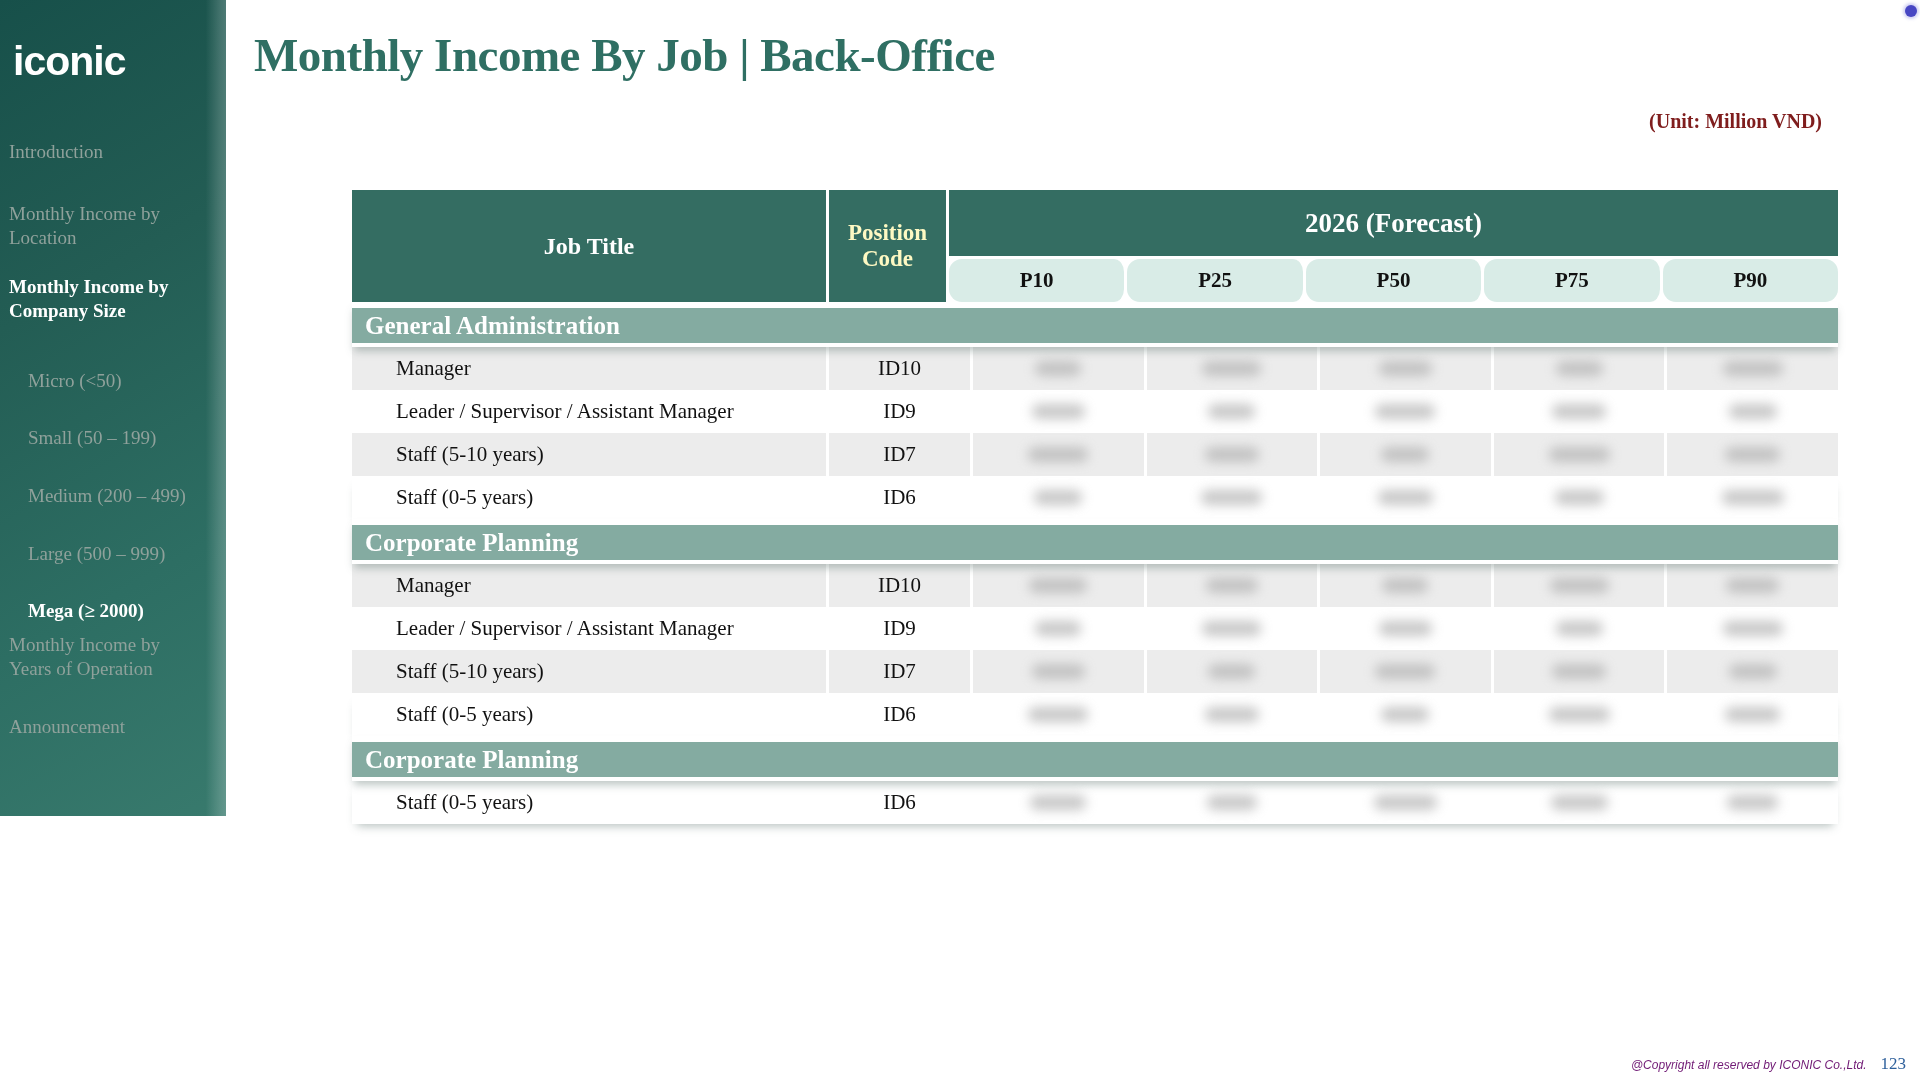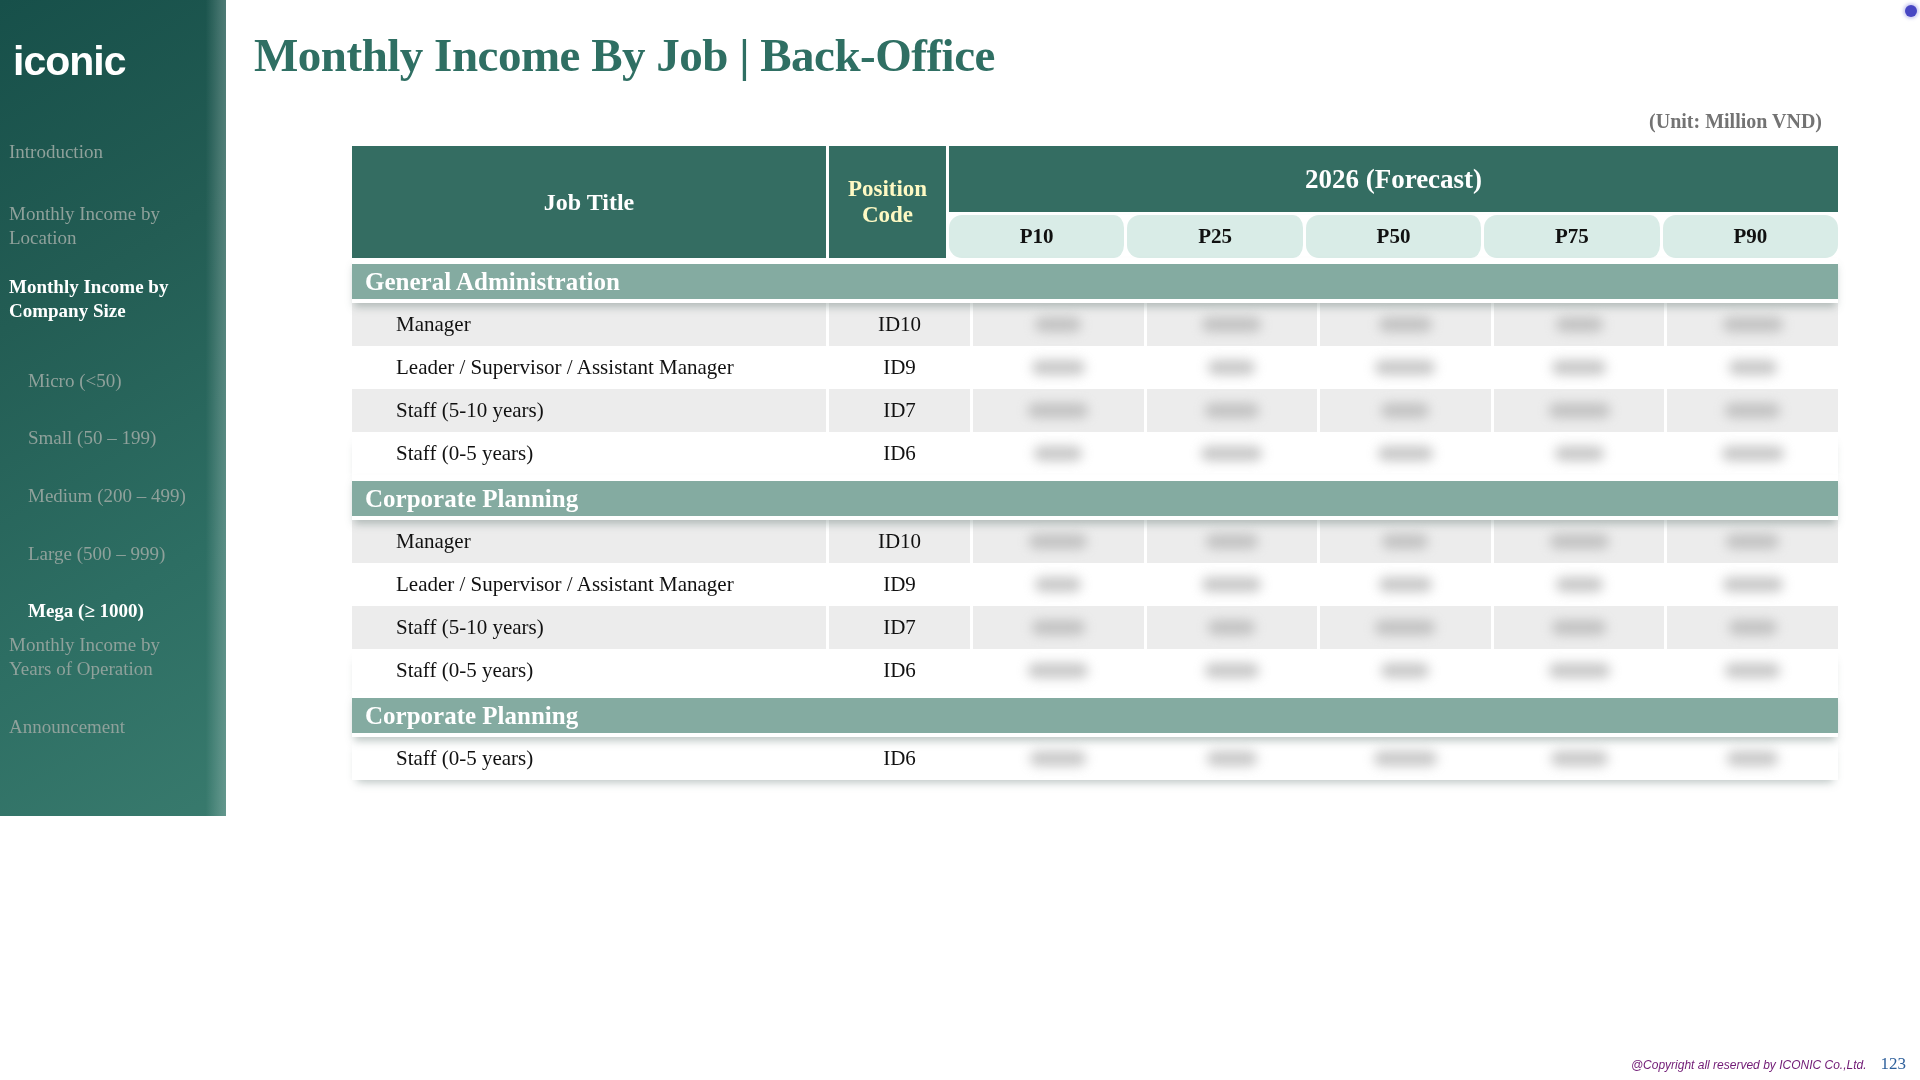--- a/index.html
+++ b/index.html
@@ -18,25 +18,25 @@
     letter-spacing:-1px; }
   .nav-item { position:absolute; left:9px; width:170px; font-size:19px;
     color:#8fa19b; line-height:1.28; cursor:pointer; }
   .nav-item.sub { left:28px;margin-top:19px; }
   .nav-item.active { color:#ffffff; font-weight:bold; }
 
   
   .title { position:absolute; left:254px; top:28px; font-size:47px; font-weight:bold;
     color:#2f6f63; letter-spacing:-0.5px; }
   .unit-note { position:absolute; right:98px; top:110px; font-size:20px;
-    font-weight:bold; color:#737373; }
+    font-weight:bold; color:#7f1d1d; }
 
   
   .table { position:absolute; left:352px; top:146px; width:1486px; background:#fff; }
-  .thead { display:flex; height:112px; }
+  .thead { display:flex; height:112px;margin-top:44px; }
   .th-job { width:477px; background:#346d62; color:#fff; font-weight:bold; font-size:24px;
     display:flex; align-items:center; justify-content:center; border-right:3px solid #fff; }
   .th-pos { width:120px; background:#346d62; color:#fef9c3; font-weight:bold; font-size:23px;
     display:flex; align-items:center; justify-content:center; text-align:center;
     border-right:3px solid #fff; line-height:1.15; padding:0 14px; }
   .th-right { flex:1; display:flex; flex-direction:column; }
   .th-year { height:69px; background:#346d62; color:#fff; font-weight:bold; font-size:27px;
     display:flex; align-items:center; justify-content:center; border-bottom:3px solid #fff; }
   .th-prow { display:flex; flex:1; }
   .th-p { flex:1; background:#d9ece7; color:#111; font-weight:bold; font-size:21px;
@@ -80,21 +80,21 @@
   <aside class="sidebar">
     <div class="logo">iconic</div>
     <nav id="sidebar-nav">
         <div class="nav-item" style="top: 140px;">Introduction</div>
         <div class="nav-item" style="top: 202px;">Monthly Income by Location</div>
         <div class="nav-item active" style="top: 275px;">Monthly Income by Company Size</div>
         <div class="nav-item sub" style="top: 350px;">Micro (&lt;50)</div>
         <div class="nav-item sub" style="top: 407px;">Small (50 – 199)</div>
         <div class="nav-item sub" style="top: 465px;">Medium (200 – 499)</div>
         <div class="nav-item sub" style="top: 523px;">Large (500 – 999)</div>
-        <div class="nav-item sub active" style="top: 580px;">Mega (≥ 1000)</div>
+        <div class="nav-item sub active" style="top: 580px;">Mega (≥ 2000)</div>
         <div class="nav-item" style="top: 633px;">Monthly Income by Years of Operation</div>
         <div class="nav-item" style="top: 715px;">Announcement</div>
       </nav>
   </aside>
 
   <main>
     <h1 class="title">Monthly Income By Job | Back-Office</h1>
     <div class="unit-note">(Unit: Million VND)</div>
 
     <div class="table" id="income-table">

